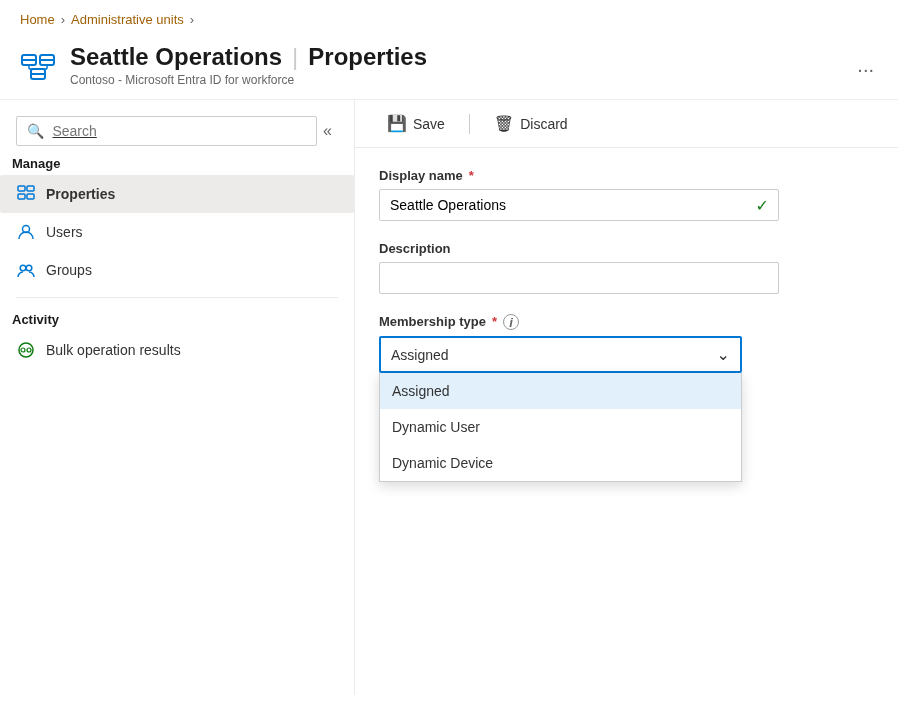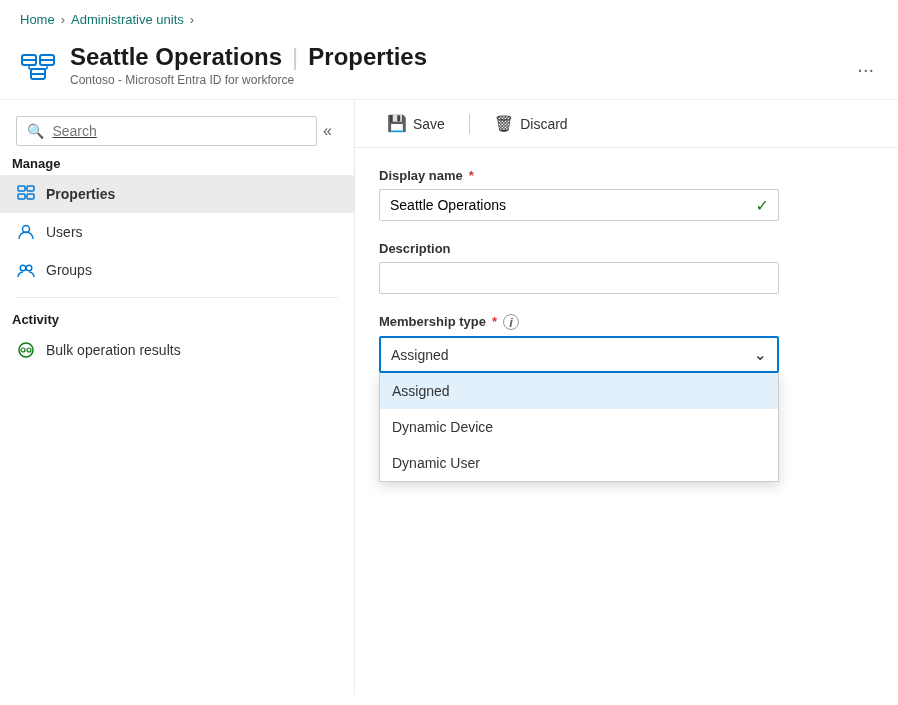--- a/index.html
+++ b/index.html
@@ -1,19 +1,19 @@
 <!DOCTYPE html>
 <html><head>
   <meta charset="utf-8">
   <style>
     * { box-sizing: border-box; margin: 0; padding: 0; }
     body { font-family: 'Segoe UI', Arial, sans-serif; font-size: 14px; background: #fff; color: #333; width: 898px; height: 705px; overflow: hidden; }
 
     .breadcrumb { display: flex; align-items: center; gap: 6px; padding: 12px 20px 8px; font-size: 13px; color: #0078d4; }
-    .breadcrumb span { color: #0f766e; cursor: pointer; }
+    .breadcrumb span { color: #a16207; cursor: pointer; }
     .breadcrumb .separator { color: #666; }
 
     .header { display: flex; align-items: center; padding: 8px 20px 4px; gap: 14px; border-bottom: 1px solid #eee; padding-bottom: 12px; }
     .header-icon { width: 36px; height: 36px; flex-shrink: 0; }
     .header-title-block { flex: 1; }
     .header-title { font-size: 24px; font-weight: 600; color: #1a1a1a; display: flex; align-items: center; gap: 10px; }
     .header-subtitle { font-size: 12px; color: #666; margin-top: 2px; }
     .header-pipe { color: #ccc; font-weight: 300; }
     .header-more { font-size: 20px; color: #666; cursor: pointer; padding: 4px; }
 
@@ -38,21 +38,21 @@
 
     .form-area { padding: 20px 24px; }
     .form-group { margin-bottom: 20px; }
     .form-label { font-size: 13px; font-weight: 600; margin-bottom: 6px; display: flex; align-items: flex-start; gap: 6px; }
     .required-star { color: #d13438; }
     .form-input { width: 400px; border: 1px solid #ccc; padding: 7px 10px; font-size: 14px; border-radius: 2px; outline: none; }
     .input-with-check { position: relative; width: 400px; }
     .input-with-check input { width: 100%; border: 1px solid #ccc; padding: 7px 10px; font-size: 14px; border-radius: 2px; outline: none; padding-right: 32px; }
     .check-icon { position: absolute; right: 10px; top: 50%; transform: translateY(-50%); color: #107c10; font-size: 16px; }
 
-    .membership-dropdown { position: relative; width: 400px; border-radius: 12px; }
+    .membership-dropdown { position: relative; width: 363px; border-radius: 12px; }
     .dropdown-btn { width: 100%; border: 2px solid #0078d4; padding: 7px 10px; font-size: 14px; border-radius: 2px; background: #fff; display: flex; justify-content: space-between; align-items: center; cursor: pointer; }
     .dropdown-chevron { font-size: 16px; color: #333; }
 
     .dropdown-list { position: absolute; top: 100%; left: 0; width: 100%; background: #fff; border: 1px solid #ccc; box-shadow: 0 4px 12px rgba(0,0,0,0.15); z-index: 100; border-top: none; }
     .dropdown-option { padding: 10px 12px; font-size: 14px; cursor: pointer; }
     .dropdown-option.selected { background: #e1f0fb; }
 
     .restricted-label { font-size: 13px; color: #605e5c; margin-bottom: 8px; display: flex; align-items: center; gap: 6px; }
     .yes-no-toggle { display: flex; border: 1px solid #ccc; border-radius: 20px; overflow: hidden; width: 160px; }
     .toggle-btn { flex: 1; padding: 6px 16px; font-size: 14px; background: #fff; border: none; cursor: pointer; color: #333; text-align: center; }
@@ -201,22 +201,22 @@
           <span class="required-star">*</span>
           <span style="color:#666; font-size:13px; border:1px solid #999; border-radius:50%; width:16px; height:16px; display:inline-flex; align-items:center; justify-content:center; font-style:italic; font-weight:bold; cursor:default;">i</span>
         </div>
         <div class="membership-dropdown">
           <div class="dropdown-btn">
             <span>Assigned</span>
             <span class="dropdown-chevron">⌄</span>
           </div>
           <div class="dropdown-list">
             <div class="dropdown-option selected">Assigned</div>
+            <div class="dropdown-option">Dynamic User</div>
             <div class="dropdown-option">Dynamic Device</div>
-            <div class="dropdown-option">Dynamic User</div>
           </div>
         </div>
       </div>
 
       <div class="form-group" style="margin-top: 8px;">
         <div class="restricted-label">
           <span>Restricted management administrative unit</span>
           <span style="color:#666; font-size:13px; border:1px solid #999; border-radius:50%; width:16px; height:16px; display:inline-flex; align-items:center; justify-content:center; font-style:italic; font-weight:bold; cursor:default;">i</span>
         </div>
         <div class="yes-no-toggle">

